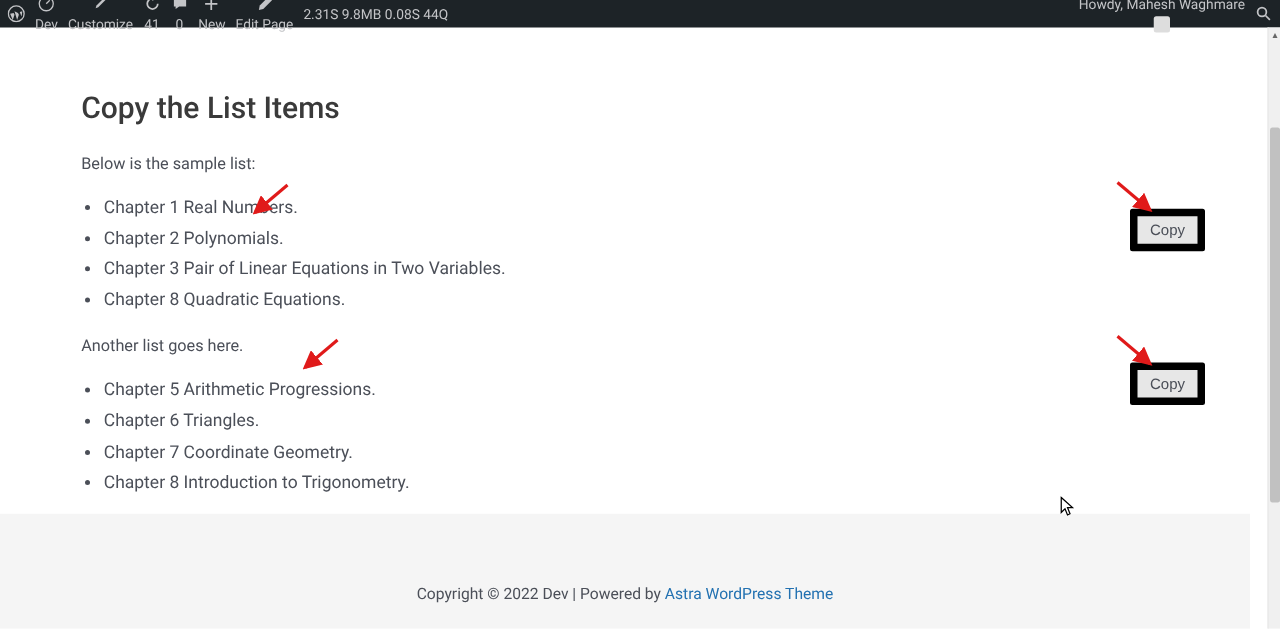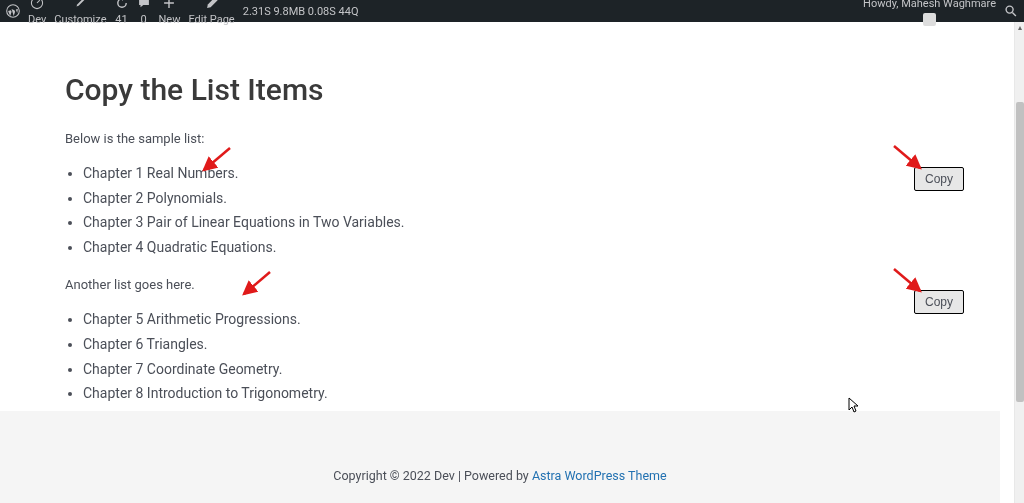--- a/index.html
+++ b/index.html
@@ -26,21 +26,21 @@
     .adminbar .item { display: flex; align-items: center; gap: 3px; color: #c3c4c7; cursor: pointer; flex-direction: column; }
     .adminbar svg { width: 14px; height: 14px; fill: currentColor; }
     .avatar { width: 13px; height: 13px; background: #ddd; border-radius: 2px; display: inline-block; }
     
     .page {
       padding: 50px 60px 20px 65px;
       position: relative;
       min-height: 388px;
     }
     h1 {
-      font-size: 30px;
+      font-size: 24px;
       font-weight: 500;
       color: #3a3a3a;
       margin-bottom: 24px;
     }
     .intro, .mid {
       font-size: 13px;
       color: #4b4f58;
       margin-bottom: 18px;
     }
     ul.list {
@@ -50,21 +50,21 @@
     ul.list li {
       font-size: 14px;
       color: #4b4f58;
       line-height: 1.4;
       margin-bottom: 5px;
     }
     .copy-btn {
       position: absolute;
       right: 60px;
       background: #e7e7e7;
-      border: 1px solid #000000;
+      border: 6px solid #000000;
       color: #4b4f58;
       font-size: 12px;
       padding: 4px 10px;
       cursor: pointer;
       border-radius: 2px;
     }
     .copy1 { top: 145px; }
     .copy2 { top: 268px; }
     
     .arrow {
@@ -189,21 +189,21 @@
   </div>
 </div>
 
 <div class="page">
   <h1>Copy the List Items</h1>
   <p class="intro">Below is the sample list:</p>
   <ul class="list">
     <li>Chapter 1 Real Numbers.</li>
     <li>Chapter 2 Polynomials.</li>
     <li>Chapter 3 Pair of Linear Equations in Two Variables.</li>
-    <li>Chapter 4 Quadratic Equations.</li>
+    <li>Chapter 8 Quadratic Equations.</li>
   </ul>
   <p class="mid">Another list goes here.</p>
   <ul class="list">
     <li>Chapter 5 Arithmetic Progressions.</li>
     <li>Chapter 6 Triangles.</li>
     <li>Chapter 7 Coordinate Geometry.</li>
     <li>Chapter 8 Introduction to Trigonometry.</li>
   </ul>
 
   <button class="copy-btn copy1">Copy</button>

